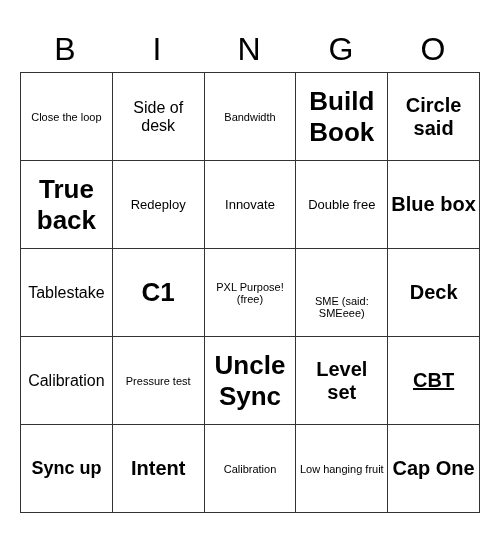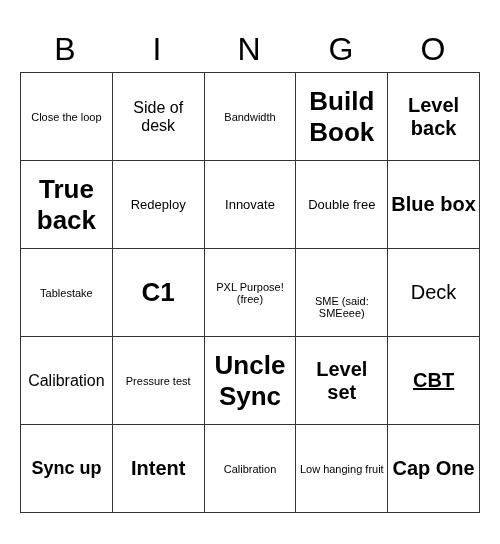--- a/index.html
+++ b/index.html
@@ -79,51 +79,51 @@
       <div class="bingo-cell">
         <span style="font-size: 16px;">Side of desk</span>
       </div>
       <div class="bingo-cell">
         <span style="font-size: 11px;">Bandwidth</span>
       </div>
       <div class="bingo-cell">
         <span style="font-size: 26px; font-weight: bold;">Build Book</span>
       </div>
       <div class="bingo-cell">
-        <span style="font-size: 20px; font-weight: bold;">Level back</span>
+        <span style="font-size: 20px; font-weight: bold;">Circle said</span>
       </div>
       <div class="bingo-cell">
         <span style="font-size: 26px; font-weight: bold;">True back</span>
       </div>
       <div class="bingo-cell">
         <span style="font-size: 13px;">Redeploy</span>
       </div>
       <div class="bingo-cell">
         <span style="font-size: 13px; text-align: center;">Innovate</span>
       </div>
       <div class="bingo-cell">
         <span style="font-size: 13px;">Double free</span>
       </div>
       <div class="bingo-cell">
         <span style="font-size: 20px; font-weight: bold;">Blue box</span>
       </div>
       <div class="bingo-cell">
-        <span style="font-size: 11px;">Tablestake</span>
+        <span style="font-size: 16px;">Tablestake</span>
       </div>
       <div class="bingo-cell">
         <span style="font-size: 26px; font-weight: bold;">C1</span>
       </div>
       <div class="bingo-cell">
         <span style="font-size: 11px;">PXL Purpose! (free)</span>
       </div>
       <div class="bingo-cell">
         <span style="font-size: 11px; margin-top: 28px;">SME (said: SMEeee)</span>
       </div>
       <div class="bingo-cell">
-        <span style="font-size: 20px; font-weight: normal;">Deck</span>
+        <span style="font-size: 20px; font-weight: bold;">Deck</span>
       </div>
       <div class="bingo-cell">
         <span style="font-size: 16px;">Calibration</span>
       </div>
       <div class="bingo-cell">
         <span style="font-size: 11px;">Pressure test</span>
       </div>
       <div class="bingo-cell">
         <span style="font-size: 26px; font-weight: bold;">Uncle Sync</span>
       </div>

